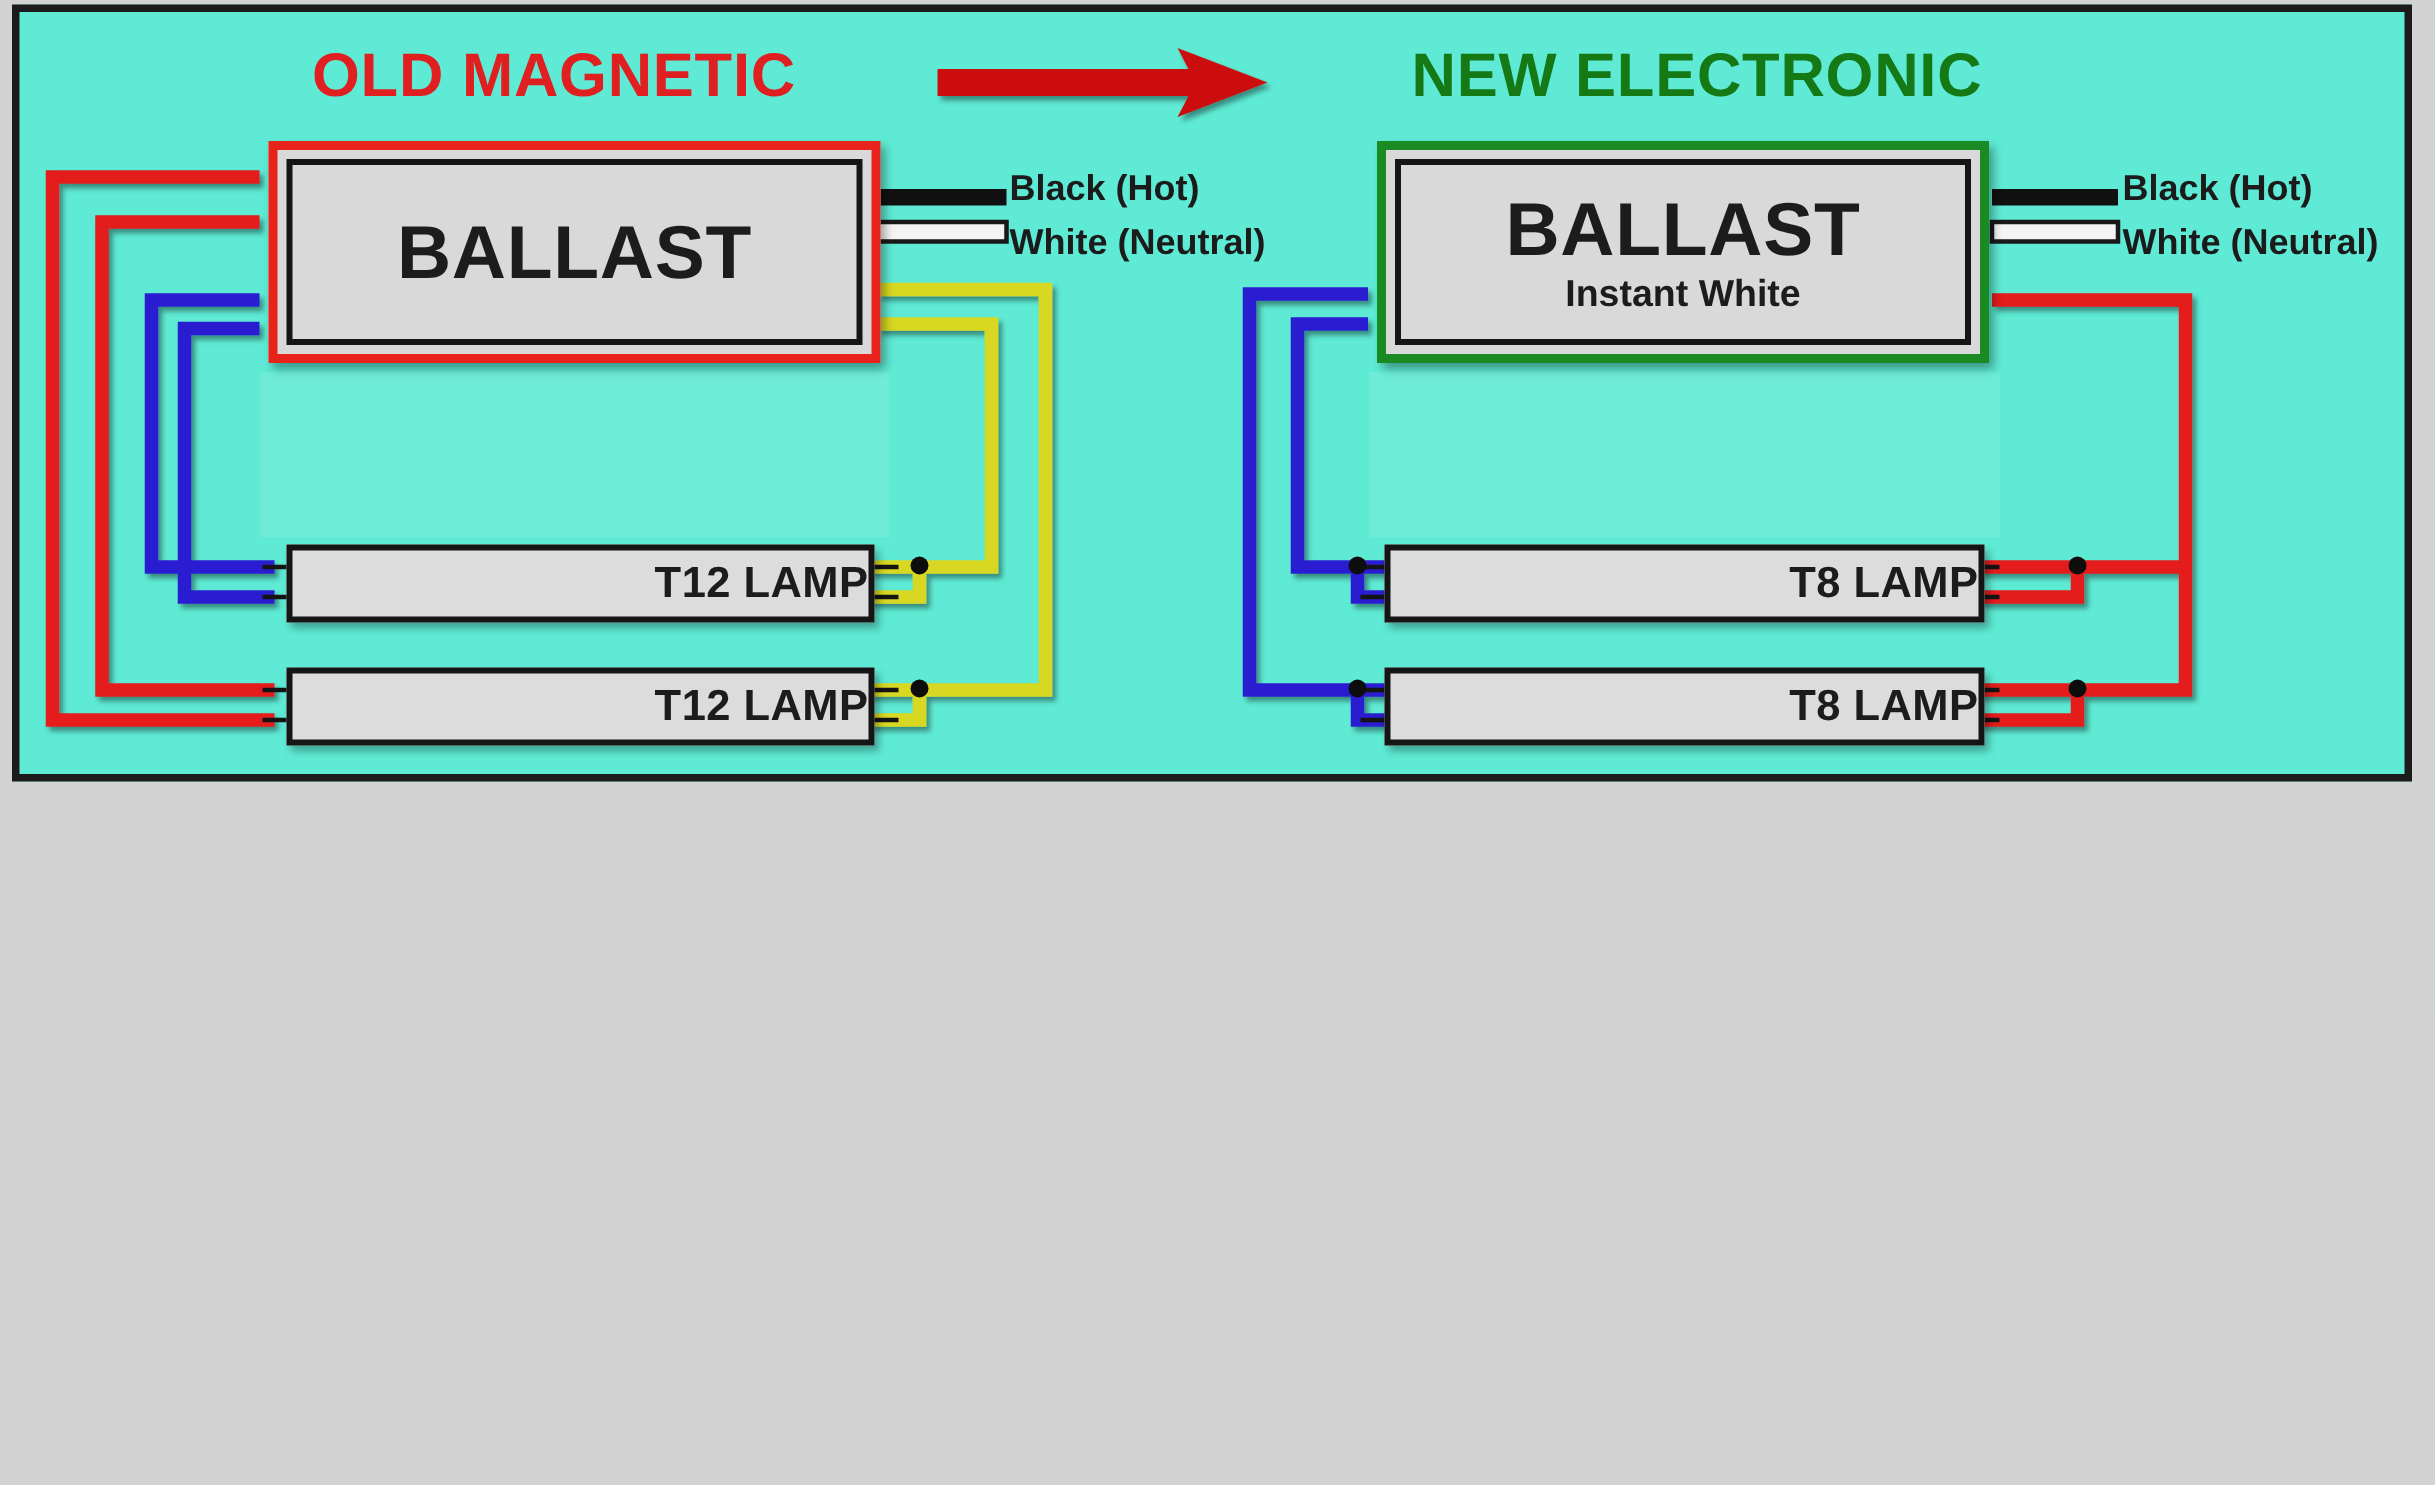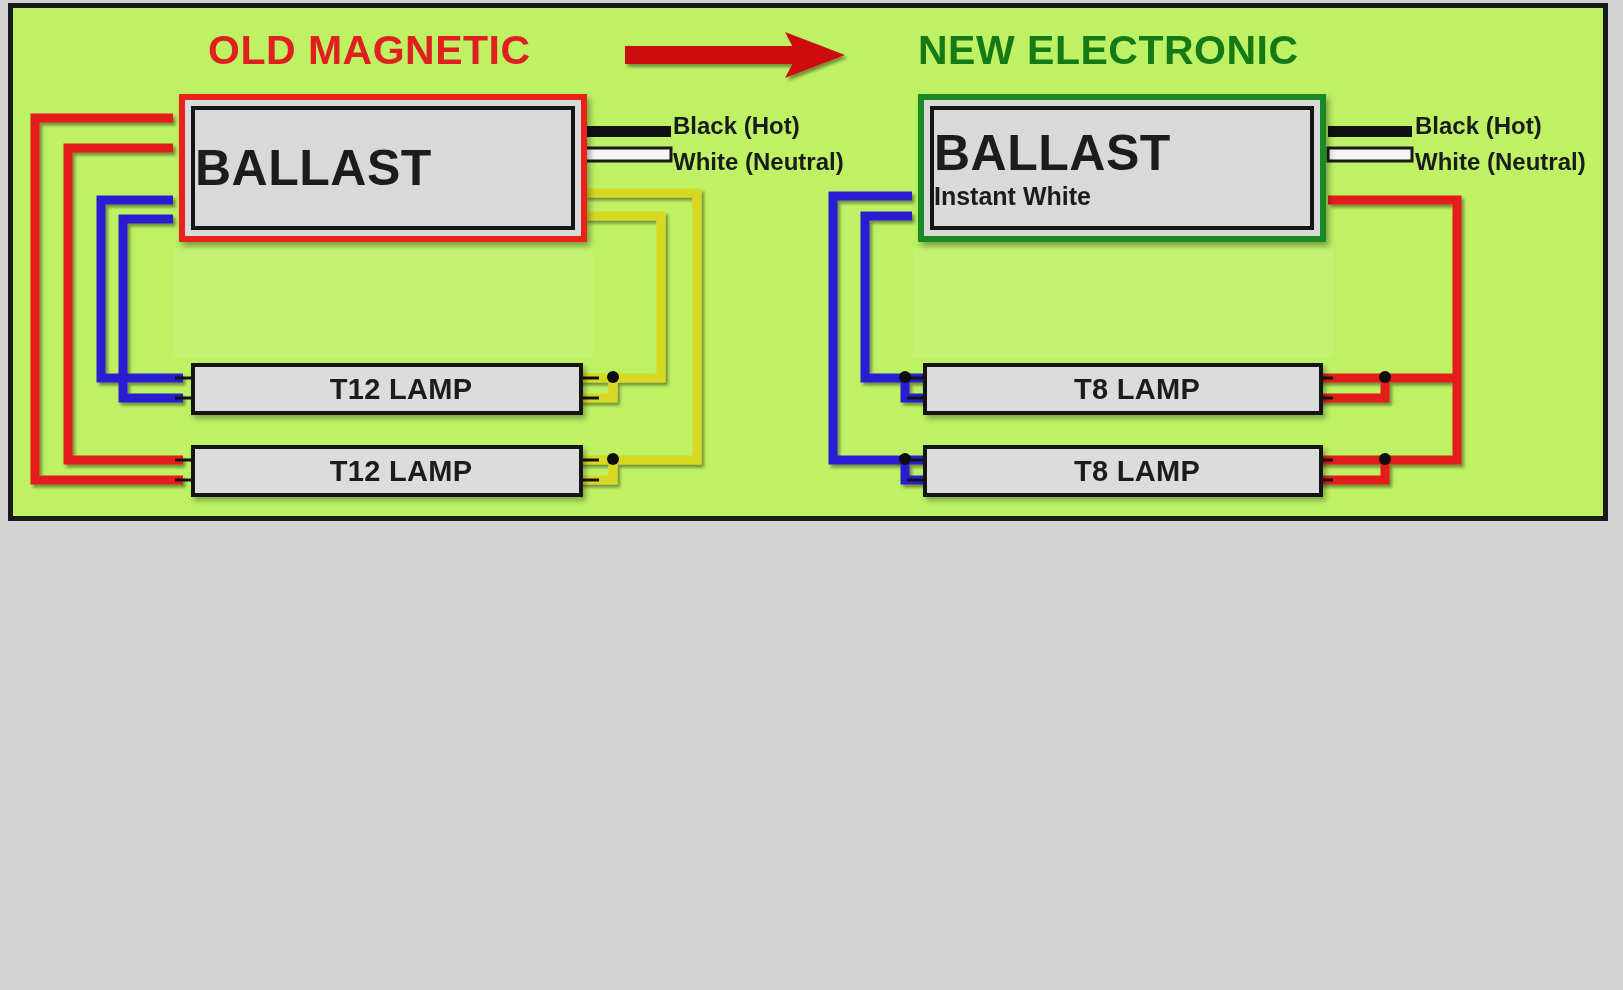--- a/index.html
+++ b/index.html
@@ -17,63 +17,63 @@
     height: 990px;
     background: #d2d2d2;
   }
   
   #diagram-frame {
     position: absolute;
     left: 8px;
     top: 3px;
     width: 1600px;
     height: 518px;
-    background: #bef264;
+    background: #5eead4;
     border: 5px solid #1b1b1b;
     box-sizing: border-box;
   }
   
   .wash {
     position: absolute;
     background: rgba(255,255,255,0.10);
     pointer-events: none;
   }
 
   
   .panel-title {
     position: absolute;
     font-weight: bold;
     letter-spacing: 0.5px;
     white-space: nowrap;
     font-size: 41px;
     line-height: 1;
   }
   #title-old  { left: 195px; top: 22px; color: #e02020; }
-  #title-new  { left: 905px; top: 22px; color: #157a15; }
+  #title-new  { left: 928px; top: 22px; color: #157a15; }
 
   
   .ballast {
     position: absolute;
     box-sizing: border-box;
     background: #d9d9d9;
     display: flex;
     flex-direction: column;
     align-items: center;
     justify-content: center;
     box-shadow: 3px 4px 6px rgba(0,0,0,0.35);
   }
   .ballast .inner {
     position: absolute;
     left: 6px; top: 6px; right: 6px; bottom: 6px;
     border: 4px solid #151515;
     background: #d9d9d9;
     box-sizing: border-box;
     display: flex;
     flex-direction: column;
-    align-items: flex-start;
+    align-items: center;
     justify-content: center;
   }
   #ballast-old {
     left: 166px; top: 86px; width: 408px; height: 148px;
     border: 6px solid #e8231b;
   }
   #ballast-new {
     left: 905px; top: 86px; width: 408px; height: 148px;
     border: 6px solid #1a8a22;
   }
@@ -93,21 +93,21 @@
   }
 
   
   .lamp {
     position: absolute;
     box-sizing: border-box;
     background: #dcdcdc;
     border: 4px solid #151515;
     display: flex;
     align-items: center;
-    justify-content: center;
+    justify-content: flex-end;
     box-shadow: 3px 4px 5px rgba(0,0,0,0.3);
     padding-left: 28px;
   }
   .lamp-label {
     font-size: 29px;
     font-weight: bold;
     color: #1c1c1c;
     letter-spacing: 0.3px;
     white-space: nowrap;
   }

